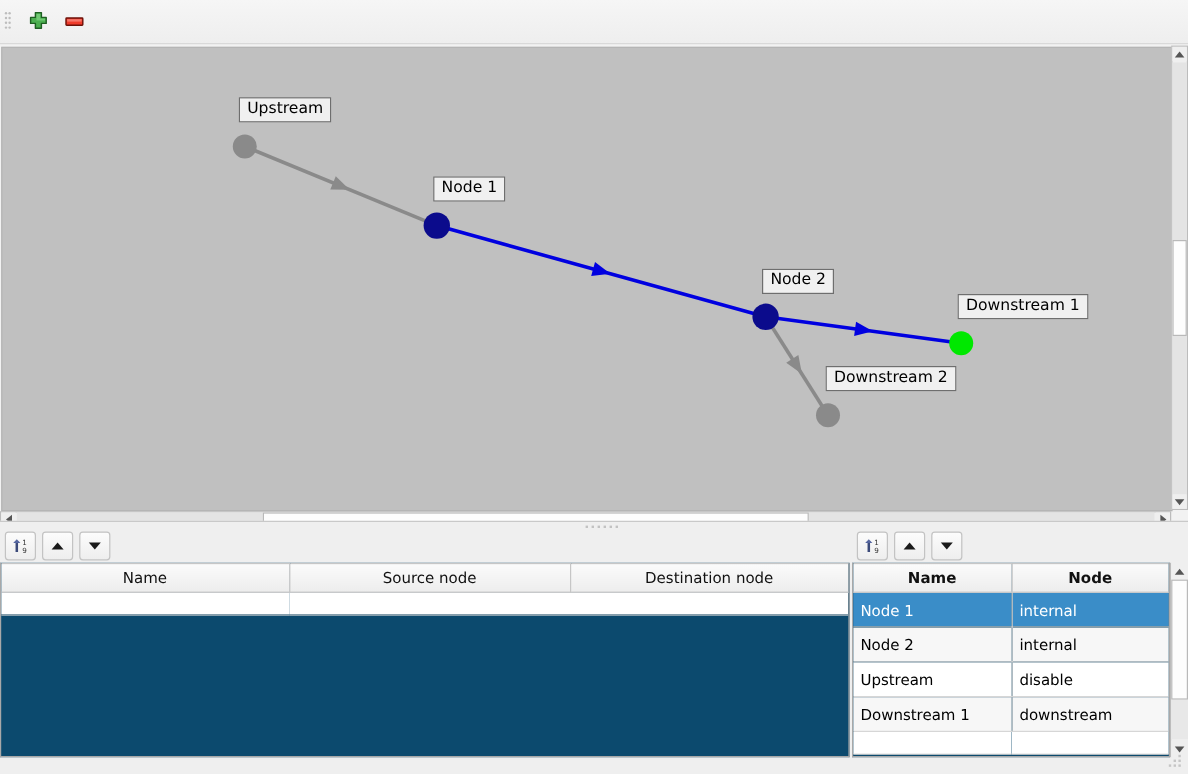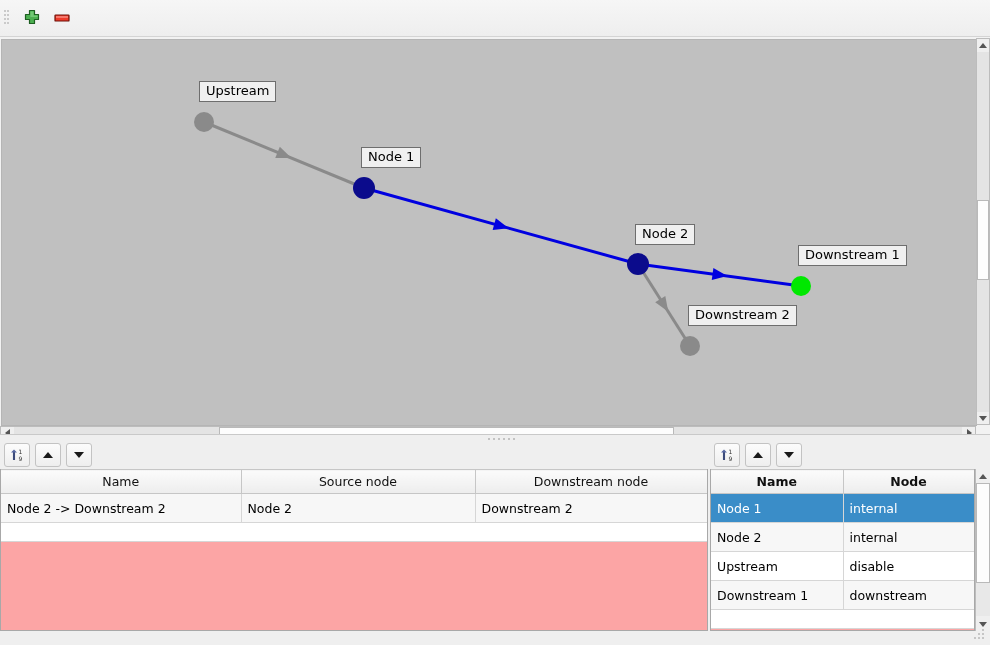--- a/index.html
+++ b/index.html
@@ -171,21 +171,21 @@
     text-overflow: ellipsis;
     box-sizing: border-box;
   }
   table.grid tr.alt td { background: #f7f7f7; }
   table.grid tr.sel td { background: #3a8dc8; color: #ffffff; }
   table.grid tr.empty td { height: 19px; border-right: none; background: #ffffff; }
 
   .grid-frame {
     border: 1px solid #a8a8a8;
     border-top: none;
-    background: #fca5a5;
+    background: #0c4a6e;
     overflow: hidden;
     box-sizing: border-box;
     position: relative;
   }
   .grid-frame-left  { height: 162px; }
   .grid-frame-right { height: 162px; }
 
   .right-grid-holder { position: relative; }
   .right-sb {
     position: absolute;
@@ -320,29 +320,24 @@
       <table class="grid" id="edges-table">
         <colgroup>
             <col style="width:240px">
             <col style="width:234px">
             <col style="width:232px">
           </colgroup>
         <thead>
             <tr id="edges-head">
               <th>Name</th>
               <th>Source node</th>
-              <th>Downstream node</th>
+              <th>Destination node</th>
             </tr>
           </thead>
         <tbody id="edges-body">
-            <tr class="alt">
-              <td>Node 2 -&gt; Downstream 2</td>
-              <td>Node 2</td>
-              <td>Downstream 2</td>
-            </tr>
             <tr class="empty">
               <td>&nbsp;</td>
               <td>&nbsp;</td>
               <td>&nbsp;</td>
             </tr>
           </tbody>
       </table>
     </div>
   </div>
 

